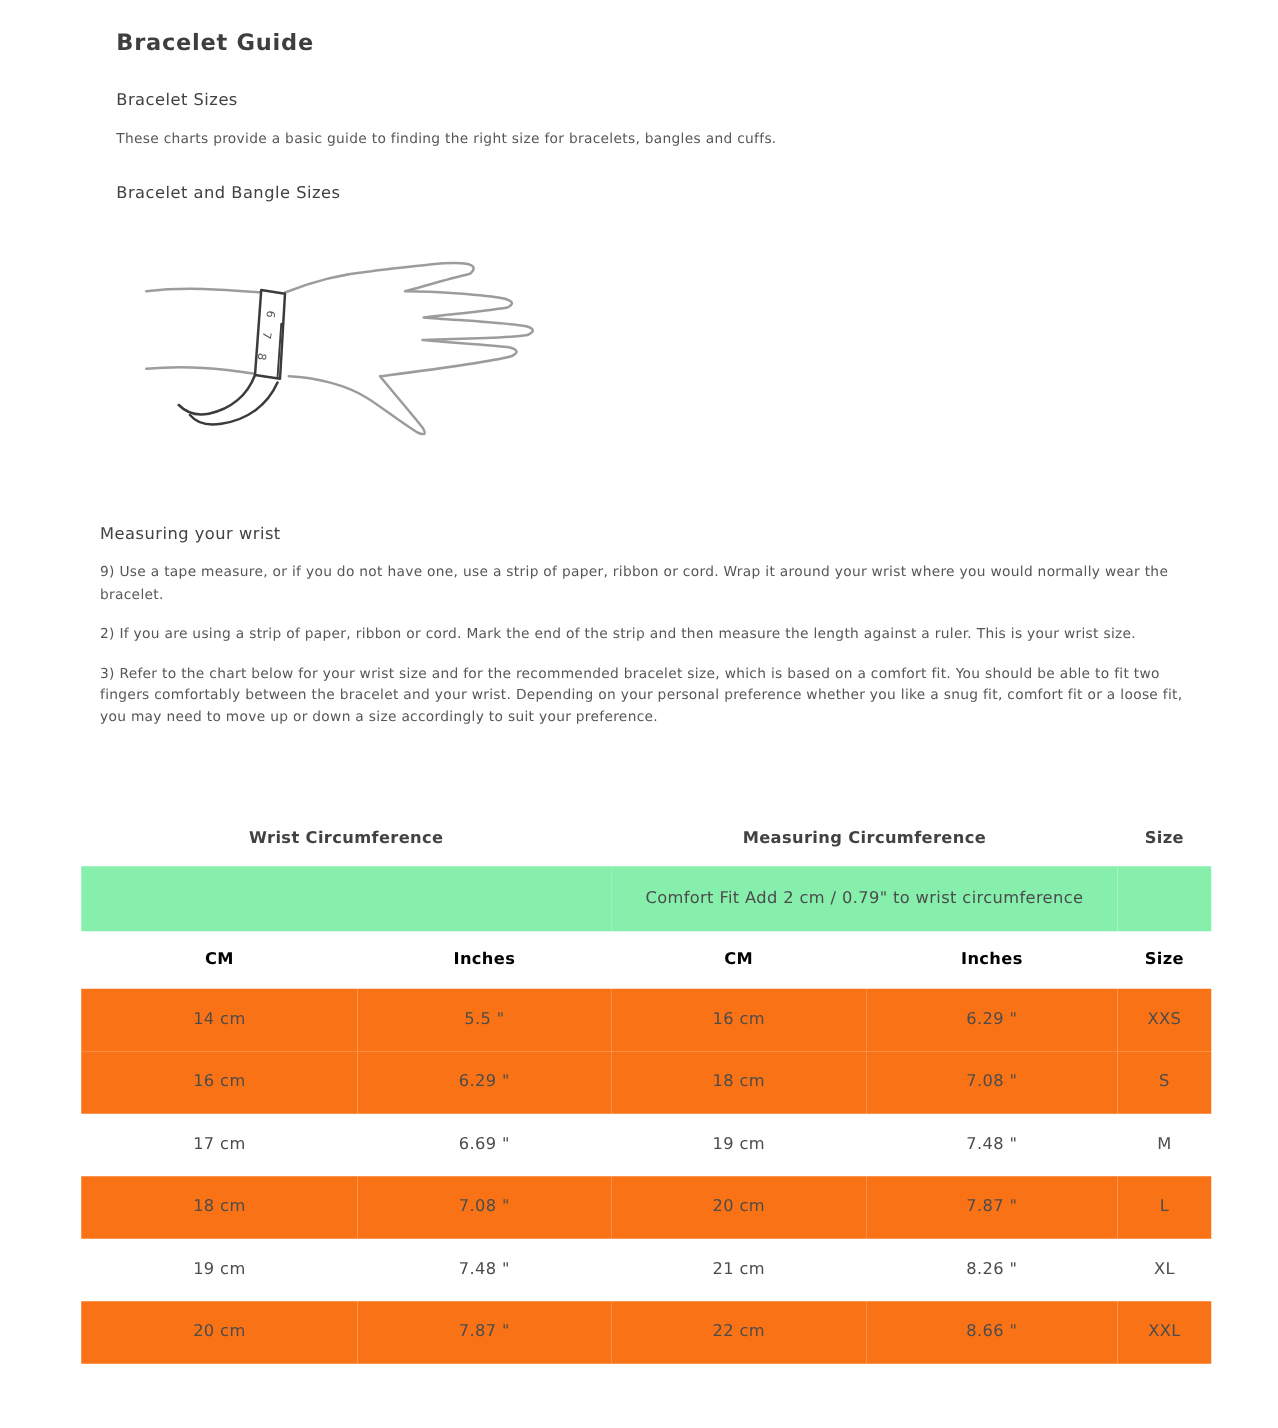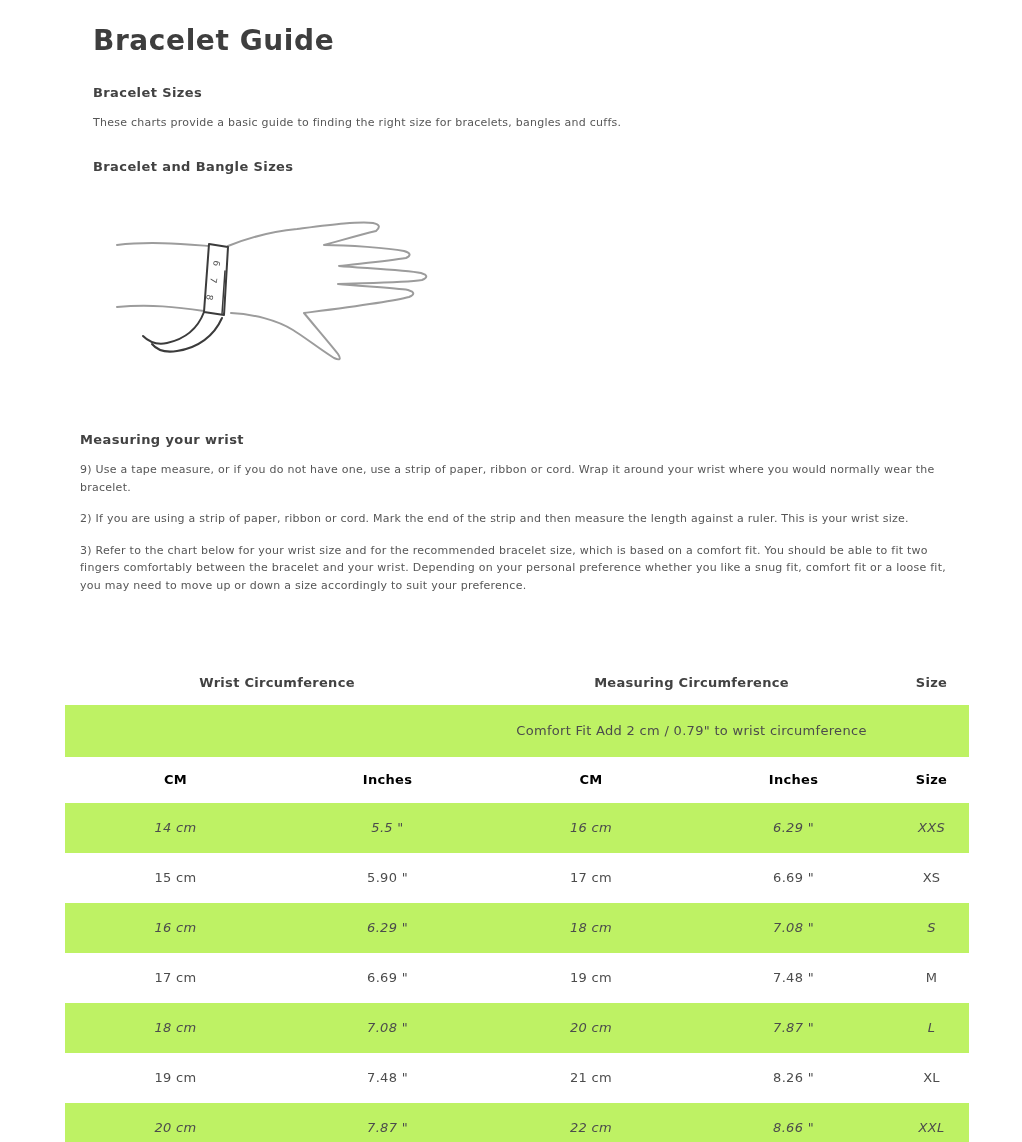--- a/index.html
+++ b/index.html
@@ -9,26 +9,26 @@
     background: #ffffff;
     overflow: hidden;
     font-family: "DejaVu Sans", "Liberation Sans", sans-serif;
     color: #565656;
   }
   .page { width: 1022px; height: 1142px; }
 
   .intro { margin-left: 93px; margin-right: 60px; }
   .page-title {
     margin: 0; padding-top: 24px;
-    font-size: 28px; font-weight: bold;
+    font-size: 18px; font-weight: bold;
     color: #3e3e3e; letter-spacing: 0.6px;
   }
   .section-heading {
     margin: 0; padding-top: 28px;
-    font-size: 13px; font-weight: bold;
+    font-size: 13px; font-weight: normal;
     color: #424242; letter-spacing: 0.4px;
   }
   .body-text {
     margin: 0; padding-top: 14px;
     font-size: 11px; line-height: 1.55;
     color: #565656; letter-spacing: 0.25px;
   }
 
   .illustration-wrap { margin: 34px 0 0 105px; height: 172px; }
 
@@ -52,30 +52,30 @@
     padding: 15px 10px;
     line-height: 16px;
     font-weight: normal;
   }
   .size-table .group-header th {
     font-weight: bold;
     color: #424242;
     padding: 14px 10px;
   }
   .size-table .note-row td {
-    background: #bef264;
+    background: #86efac;
     padding: 18px 10px;
   }
   .size-table .col-header th {
     font-weight: bold;
     color: #000000;
     padding: 15px 10px;
   }
   .size-table tbody.data tr td { padding: 17px 10px; }
-  .size-table tbody.data tr.alt td { background: #bef264; font-style: italic; }
+  .size-table tbody.data tr.alt td { background: #f97316; }
 </style>
 </head>
 <body>
 
 <div class="page">
 
   <div class="intro">
     <h1 class="page-title">Bracelet Guide</h1>
 
     <h2 class="section-heading">Bracelet Sizes</h2>
@@ -163,27 +163,20 @@
       </tr>
     </thead>
     <tbody class="data">
       <tr class="alt">
         <td>14 cm</td>
         <td>5.5 "</td>
         <td>16 cm</td>
         <td>6.29 "</td>
         <td>XXS</td>
       </tr>
-      <tr>
-        <td>15 cm</td>
-        <td>5.90 "</td>
-        <td>17 cm</td>
-        <td>6.69 "</td>
-        <td>XS</td>
-      </tr>
       <tr class="alt">
         <td>16 cm</td>
         <td>6.29 "</td>
         <td>18 cm</td>
         <td>7.08 "</td>
         <td>S</td>
       </tr>
       <tr>
         <td>17 cm</td>
         <td>6.69 "</td>

